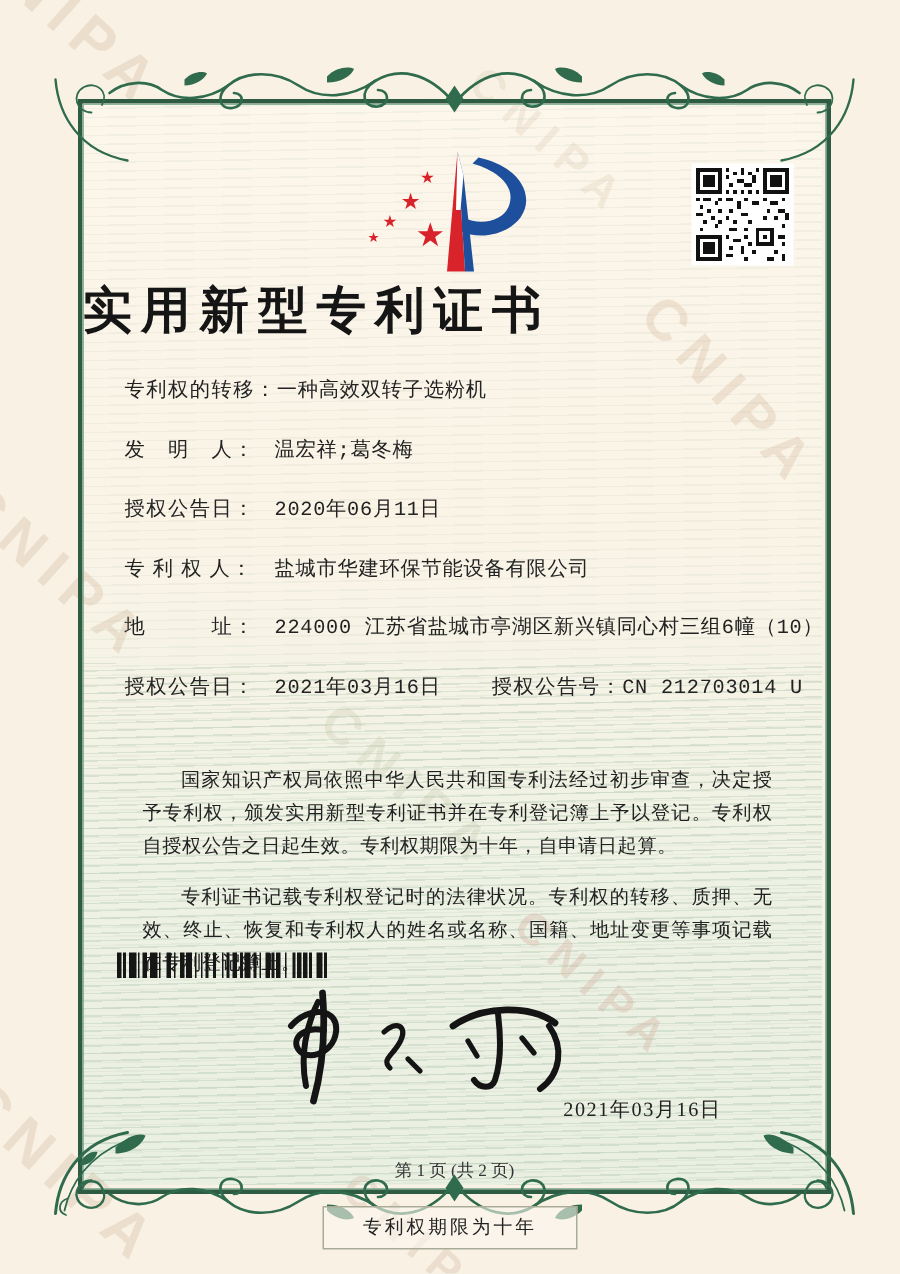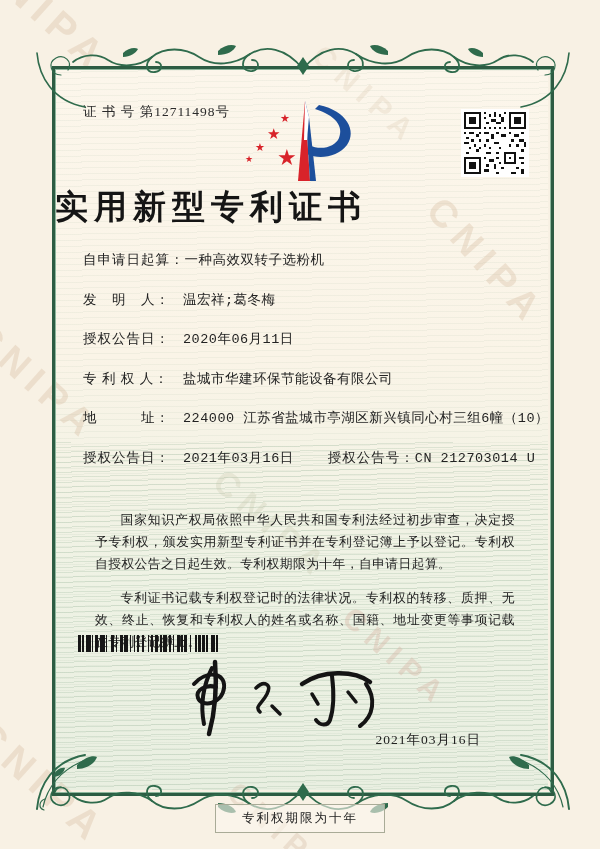--- a/index.html
+++ b/index.html
@@ -188,21 +188,20 @@
         <path d="M28,40 c-10,0 -14,12 -5,17 c8,4 17,-3 12,-12" stroke-width="1.2"></path>
       </g>
     </svg>
     <svg class="corner corner-tr" viewBox="0 0 66 66">
       <g stroke="#2f6b4c" fill="none" stroke-linecap="round">
         <path d="M4,62 C6,38 20,14 52,8" stroke-width="1.6"></path>
         <path d="M28,40 c-10,0 -14,12 -5,17 c8,4 17,-3 12,-12" stroke-width="1.2"></path>
       </g>
     </svg>
 
-    <div class="cert-no">证 书 号 第12711498号</div>
 
     <div class="logo">
       <svg width="120" height="92" viewBox="0 0 120 92">
         <path d="M76,10 C104,16 114,36 104,50 C95,62 76,65 64,59 L66,50 C78,56 92,52 96,43 C101,31 92,20 72,14 Z" fill="#1d4f9c"></path>
         <polygon points="62,6 55,86 67,86" fill="#d8232a"></polygon>
         <polygon points="62,6 67,86 73,86 66,22" fill="#1d4f9c"></polygon>
         <polygon points="62,6 66,22 64,45 61,45" fill="#ffffff"></polygon>
       </svg>
       <span class="star" style="left:34px;top:52px;font-size:22px;">★</span>
       <span class="star" style="left:24px;top:32px;font-size:15px;">★</span>
@@ -245,21 +244,21 @@
         </g>
         <rect x="17" y="17" width="3" height="3" fill="#fff"></rect>
         <rect x="18" y="18" width="1" height="1" fill="#111"></rect>
       </svg>
     </div>
 
     <div class="title">实用新型专利证书</div>
 
     <div class="fields">
       <div class="f-row">
-        <span class="f-label">自申请日起算：</span><span class="f-value">一种高效双转子选粉机</span>
+        <span class="f-label">专利权的转移：</span><span class="f-value">一种高效双转子选粉机</span>
       </div>
       <div class="f-row">
         <span class="f-label">发　明　人：</span><span class="f-value">温宏祥;葛冬梅</span>
       </div>
       <div class="f-row">
         <span class="f-label">授权公告日：</span><span class="f-value">2020年06月11日</span>
       </div>
       <div class="f-row">
         <span class="f-label">专 利 权 人：</span><span class="f-value">盐城市华建环保节能设备有限公司</span>
       </div>
@@ -354,17 +353,18 @@
         <path d="M142,30 C162,16 194,16 210,28" stroke-width="4.5"></path>
         <path d="M172,22 C174,38 174,54 170,66 C168,72 160,72 156,66" stroke-width="4"></path>
         <path d="M152,40 l6,10" stroke-width="3.5"></path>
         <path d="M188,38 l8,10" stroke-width="3.5"></path>
         <path d="M206,30 C216,44 214,62 200,72" stroke-width="4"></path>
       </g>
     </svg>
 
     <div class="issue-date">2021年03月16日</div>
 
+    <div class="page-indicator">第 1 页 (共 2 页)</div>
   </div>
 
   <div class="footer-note">专利权期限为十年</div>
 
 </div>
 
 </body></html>

